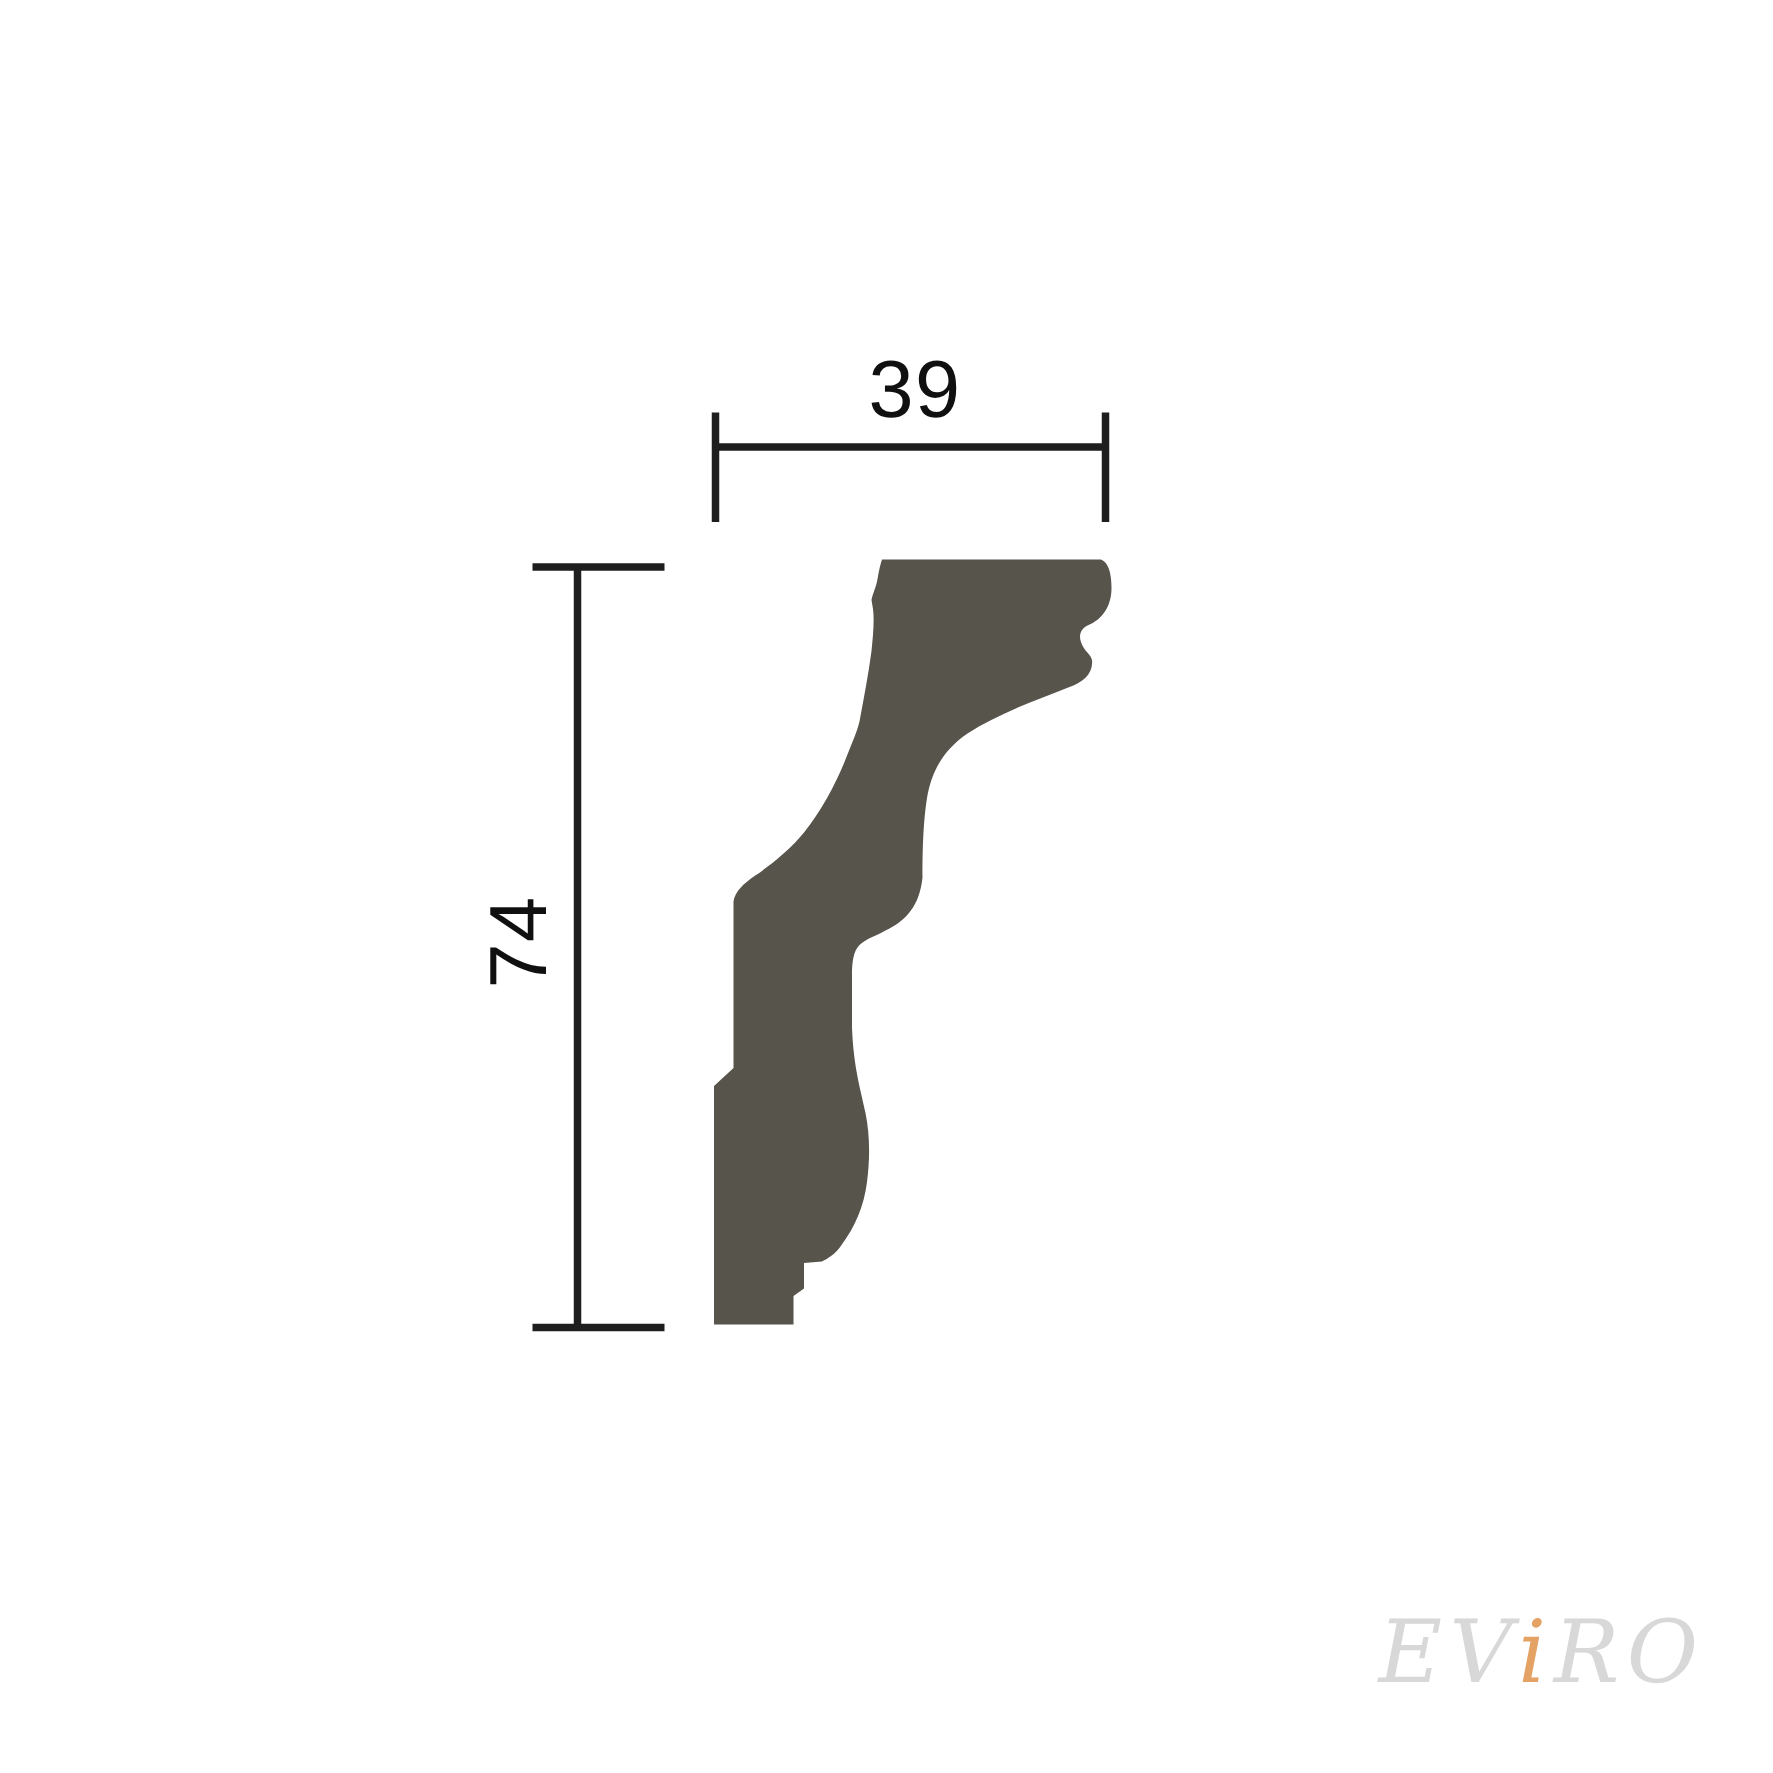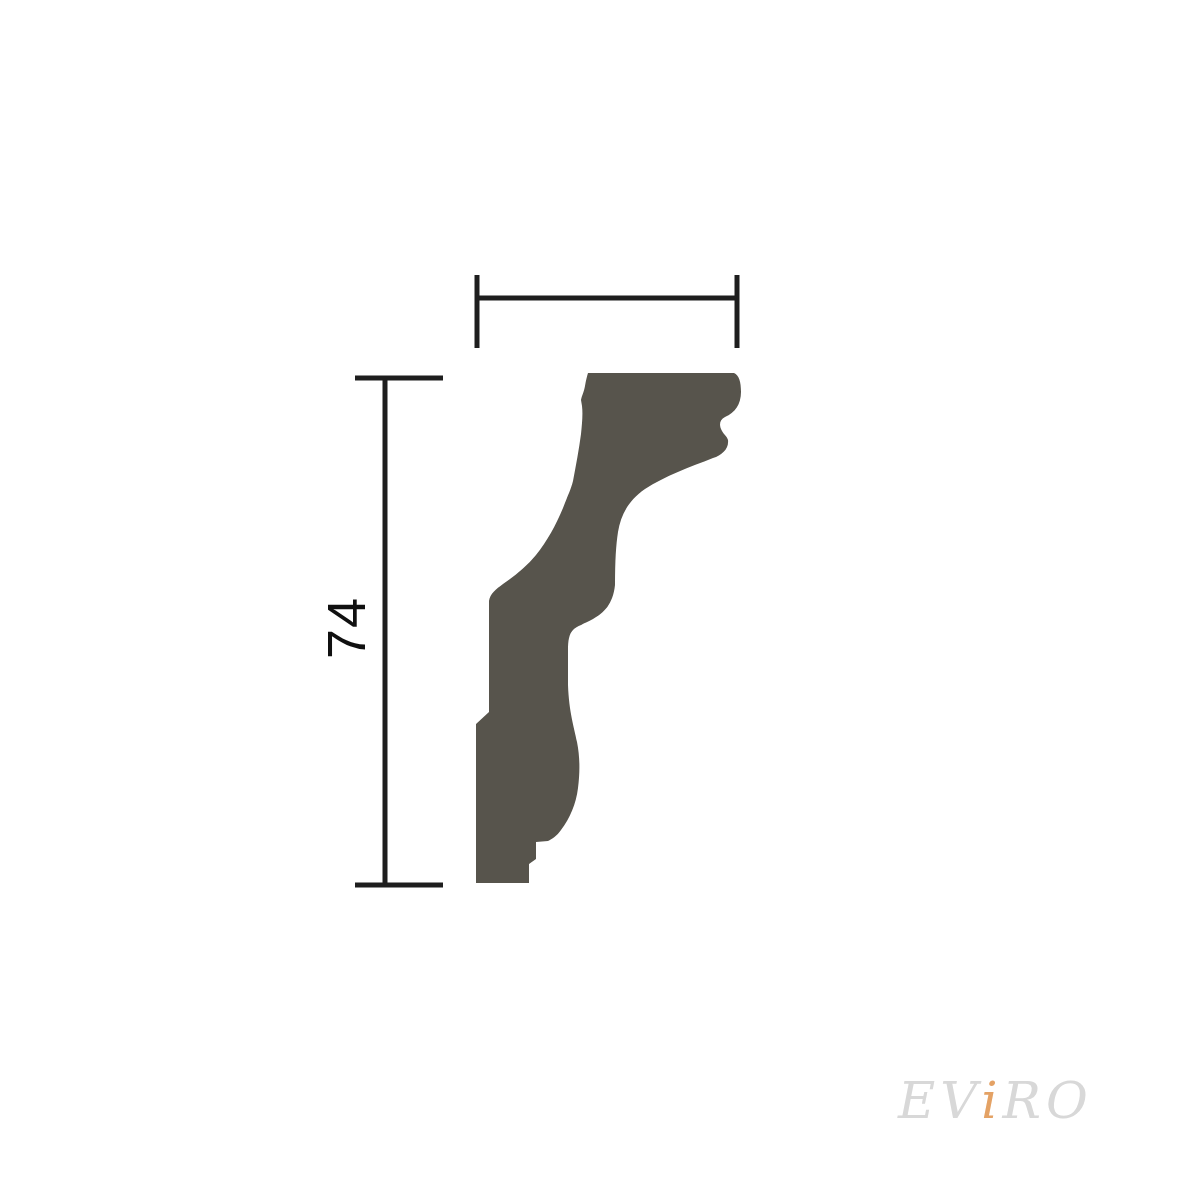--- a/index.html
+++ b/index.html
@@ -53,25 +53,25 @@
     transform: rotate(-90deg);
   }
   .watermark {
     position: absolute;
     left: 898px;
     top: 1056px;
     width: 260px;
     height: 90px;
     font-family: "DejaVu Serif", serif;
     font-style: italic;
-    font-size: 51px;
+    font-size: 58px;
     line-height: 90px;
     letter-spacing: 5px;
     color: #D8D8D8;
-    text-align: left;
+    text-align: center;
     user-select: none;
   }
   .watermark .accent {
     color: #E4A265;
   }
 </style>
 </head>
 <body>
 
 <div class="canvas">
@@ -85,18 +85,19 @@
       <line class="dim-line" x1="737" y1="275" x2="737" y2="348"></line>
     </g>
 
     <g>
       <line class="dim-line" x1="385" y1="378" x2="385" y2="885"></line>
       <line class="dim-line" x1="355" y1="378" x2="443" y2="378"></line>
       <line class="dim-line" x1="355" y1="885" x2="443" y2="885"></line>
     </g>
   </svg>
 
+  <div class="dim-label width">39</div>
 
   <div class="dim-label height">74</div>
 
   <div class="watermark"><span>EV</span><span class="accent">i</span><span>RO</span></div>
 
 </div>
 
 </body></html>

